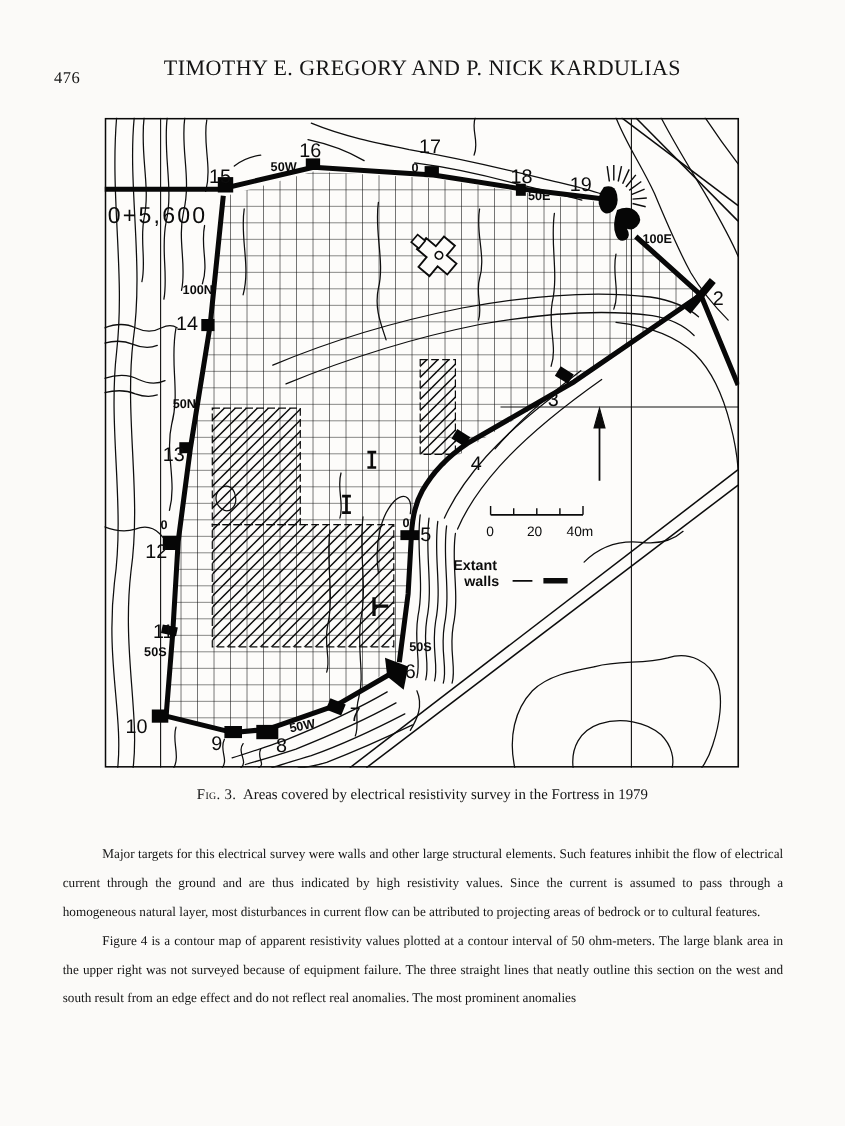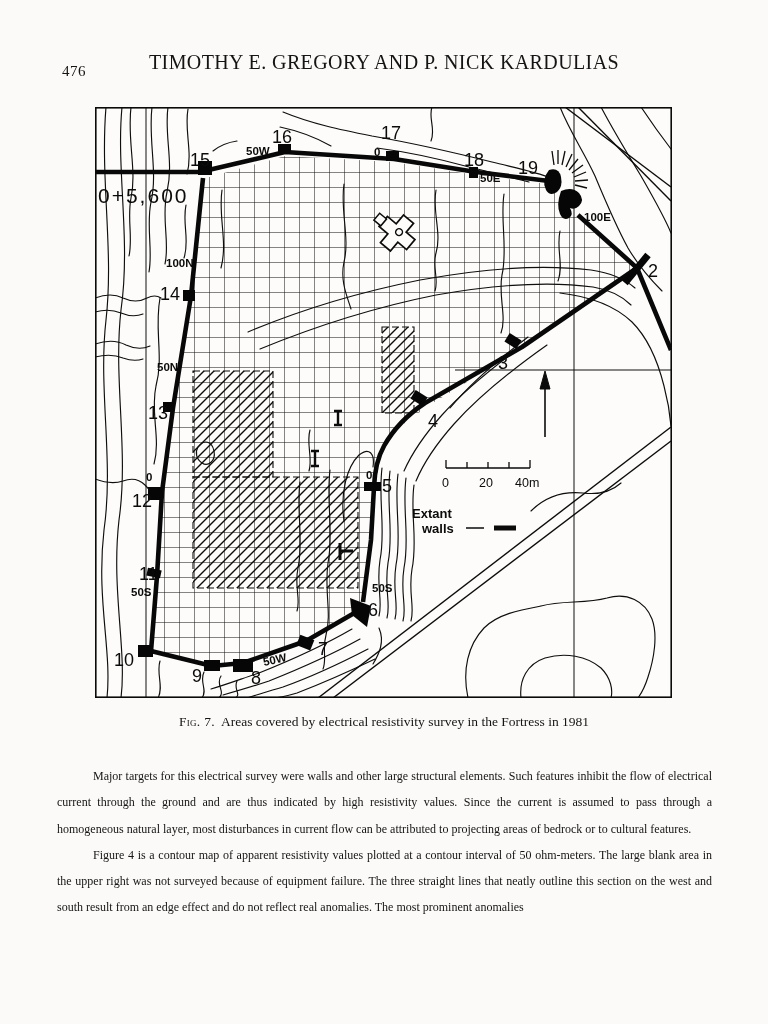--- a/index.html
+++ b/index.html
@@ -2,21 +2,21 @@
 <html><head>
 <meta charset="utf-8">
 <style>
   html,body{margin:0;padding:0;}
   body{
     width:768px;height:1024px;position:relative;
     background:#fbfaf8;color:#141414;
     font-family:"Liberation Serif", serif;
     overflow:hidden;
   }
-  .pageno{position:absolute;left:62px;top:63px;font-size:15px;letter-spacing:.5px;}
+  .pageno{position:absolute;left:49px;top:63px;font-size:15px;letter-spacing:.5px;}
   .running-title{position:absolute;left:0;top:51px;width:100%;text-align:center;
     font-size:20px;letter-spacing:.4px;}
   .figure-wrap{position:absolute;left:95px;top:107px;width:577px;height:591px;}
   .caption{position:absolute;left:0;top:714px;width:100%;text-align:center;font-size:13.5px;}
   .caption .fig-label{font-variant:small-caps;letter-spacing:.3px;}
   .caption .cap-text{margin-left:6px;}
   .bodytext{position:absolute;left:57px;top:763px;width:655px;
     font-size:12px;line-height:26.3px;text-align:justify;}
   .bodytext p{margin:0;text-indent:36px;}
   svg text{font-family:"Liberation Sans", sans-serif;fill:#0b0b0b;}
@@ -228,19 +228,19 @@
   <text class="lbl-sm" x="131" y="596">50S</text>
   <text class="lbl-sm" x="366" y="479">0</text>
   <text class="lbl-sm" x="372" y="592">50S</text>
   <text class="lbl-sm" x="264" y="666" transform="rotate(-12 264 666)">50W</text>
 
   <rect x="95.8" y="107.8" width="575.4" height="589.4" fill="none" stroke="#0a0a0a" stroke-width="1.6"></rect>
 </svg>
 </div>
 
 <div class="caption">
-  <span class="fig-label">Fig. 7.</span><span class="cap-text">Areas covered by electrical resistivity survey in the Fortress in 1981</span>
+  <span class="fig-label">Fig. 3.</span><span class="cap-text">Areas covered by electrical resistivity survey in the Fortress in 1979</span>
 </div>
 
 <div class="bodytext">
   <p>Major targets for this electrical survey were walls and other large structural elements. Such features inhibit the flow of electrical current through the ground and are thus indicated by high resistivity values. Since the current is assumed to pass through a homogeneous natural layer, most disturbances in current flow can be attributed to projecting areas of bedrock or to cultural features.</p>
   <p>Figure 4 is a contour map of apparent resistivity values plotted at a contour interval of 50 ohm-meters. The large blank area in the upper right was not surveyed because of equipment failure. The three straight lines that neatly outline this section on the west and south result from an edge effect and do not reflect real anomalies. The most prominent anomalies</p>
 </div>
 
 </body></html>

